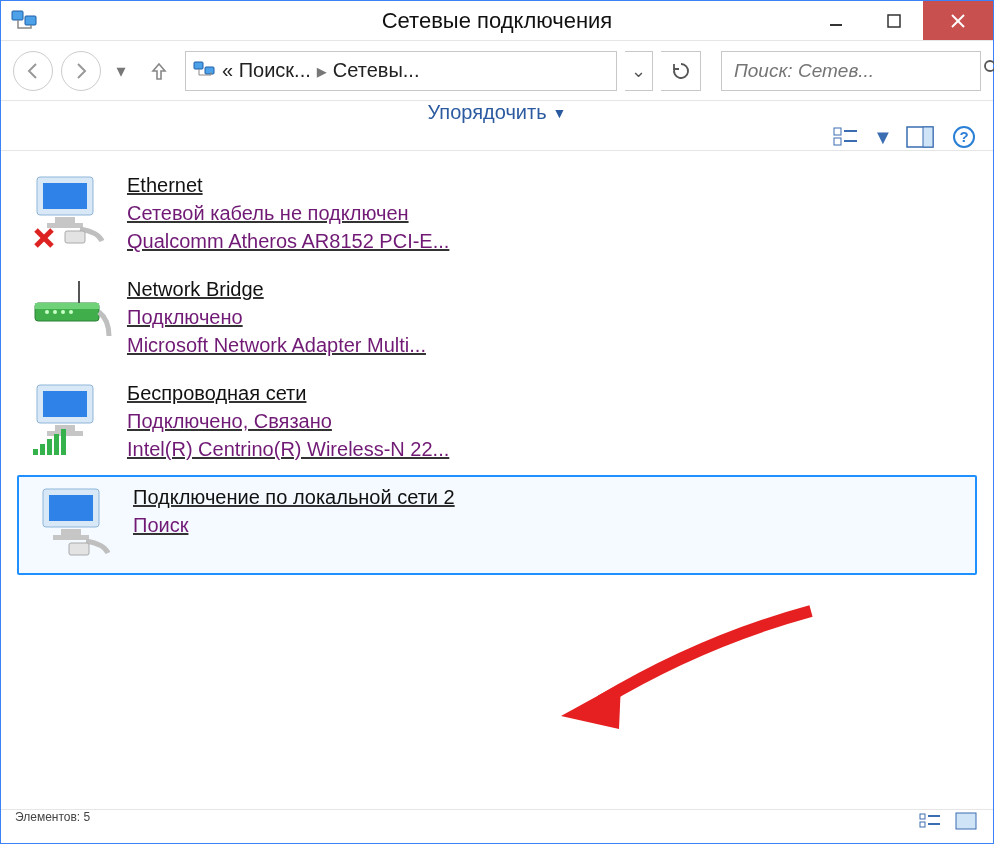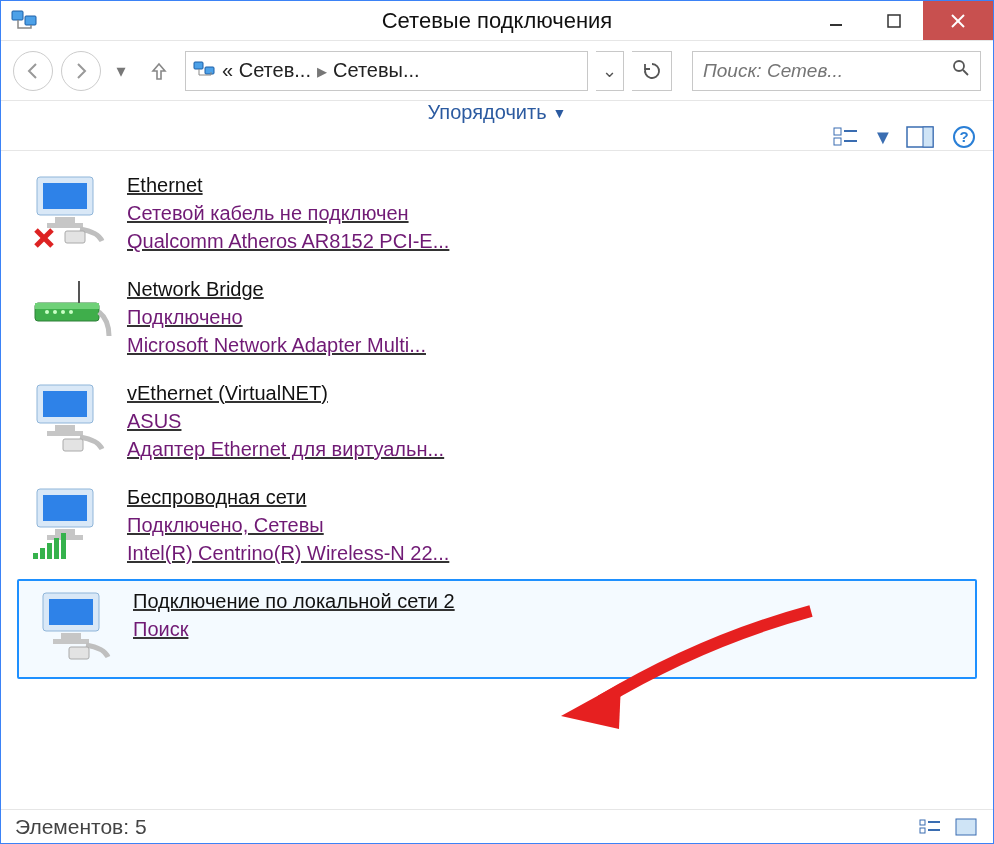--- a/index.html
+++ b/index.html
@@ -29,22 +29,22 @@
            color:#888; font-size:24px; }
   .addressbar { flex:1; height:40px; border:1px solid #c8c8c8; display:flex; align-items:center;
                 padding:0 6px; white-space:nowrap; overflow:hidden; font-size:20px; color:#222; }
   .addressbar .adr-icon { width:24px; height:24px; margin-right:6px; }
   .adr-sep { color:#777; margin:0 6px; }
   .adr-drop { width:28px; height:40px; border:1px solid #c8c8c8; border-left:none; display:flex;
               align-items:center; justify-content:center; color:#555; }
   .refresh { width:40px; height:40px; border:1px solid #c8c8c8; border-left:none;
              display:flex; align-items:center; justify-content:center; color:#555; font-size:20px;
              margin-right:12px; }
-  .searchbox { width:289px; height:40px; border:1px solid #c8c8c8; display:flex; align-items:center;
-               padding:0 10px;justify-content:flex-end; }
+  .searchbox { width:260px; height:40px; border:1px solid #c8c8c8; display:flex; align-items:center;
+               padding:0 10px; }
   .searchbox input { flex:1; border:none; outline:none; font-size:19px; font-style:italic;
                      color:#777; background:transparent; }
   .searchbox .sicon { color:#555; font-size:20px; }
 
   
   .toolbar { height:50px; display:flex; align-items:center; padding:0 14px;
              border-bottom:1px solid #e6e6e6; font-size:20px;flex-direction:column; }
   .toolbar .organize { color:#2b5aa0; display:flex; align-items:center; cursor:default; }
   .toolbar .organize .arr { margin-left:6px; font-size:14px; }
   .toolbar .right { margin-left:auto; display:flex; align-items:center; gap:14px; }
@@ -56,22 +56,22 @@
   .item { display:flex; align-items:flex-start; padding:6px 6px 10px 6px; border:2px solid transparent;
           border-radius:2px; cursor:default; position:relative;text-decoration:underline; }
   .item.selected { border-color:#1e90ff; background:#f4faff;padding-left:12px; }
   .conn-icon { width:88px; height:80px; flex-shrink:0; margin-right:14px; position:relative; }
   .item-text { display:flex; flex-direction:column; font-size:20px; color:#333; line-height:1.4;
                max-width:420px; }
   .item-text .name { color:#111; }
   .item-text .line2, .item-text .line3 { color:#701a75; }
 
   
-  .statusbar { height:34px; border-top:1px solid #e6e6e6; display:flex; align-items:center;
-               padding:0 14px; font-size:21px; color:#444; }
+  .statusbar { height:34px; border-top:1px solid #e6e6e6; display:flex; 
+               padding:0 14px; font-size:12px; color:#444; }
   .statusbar .right-icons { margin-left:auto; display:flex; gap:10px; }
   .sb-icon { width:26px; height:22px; display:flex; align-items:center; justify-content:center;
              color:#3a6db1; }
 
   
   .arrow-note { position:absolute; pointer-events:none; }
 </style>
 </head>
 <body>
 
@@ -127,21 +127,21 @@
     <div class="addressbar">
       <span class="adr-icon">
         <svg viewBox="0 0 24 24">
             <rect x="2" y="3" width="9" height="7" rx="1" fill="#4da1e8" stroke="#1c5fa6"></rect>
             <rect x="13" y="8" width="9" height="7" rx="1" fill="#4da1e8" stroke="#1c5fa6"></rect>
             <path d="M7 10v6h12v-3" stroke="#888" fill="none"></path>
           </svg>
       </span>
       <span>«</span>
       <span>&nbsp;</span>
-      <span>Сетев...</span>
+      <span>Поиск...</span>
       <span class="adr-sep">▸</span>
       <span>Сетевы...</span>
     </div>
     <div class="adr-drop">⌄</div>
     <div class="refresh">
       <svg width="20" height="20" viewBox="0 0 20 20">
           <path d="M10 3 a7 7 0 1 1 -6.5 4.5" fill="none" stroke="#555" stroke-width="1.8"></path>
           <path d="M3 3 L3 8 L8 8" fill="none" stroke="#555" stroke-width="1.8"></path>
         </svg>
     </div>
@@ -224,57 +224,40 @@
           <path d="M74 37 q10 8 10 24" stroke="#bfbfbf" stroke-width="5" fill="none"></path>
         </svg>
       </div>
       <div class="item-text">
         <span class="name">Network Bridge</span>
         <span class="line2">Подключено</span>
         <span class="line3">Microsoft Network Adapter Multi...</span>
       </div>
     </div>
 
-    <div class="item">
-      <div class="conn-icon">
-        <svg viewBox="0 0 88 80">
-          <rect x="12" y="6" width="56" height="38" rx="3" fill="#d9e8f7" stroke="#8fb5d9"></rect>
-          <rect x="18" y="12" width="44" height="26" fill="#2e82e8"></rect>
-          <rect x="30" y="46" width="20" height="6" fill="#c6c6c6"></rect>
-          <rect x="22" y="52" width="36" height="5" fill="#c6c6c6"></rect>
-          <path d="M55 58 q18 3 22 12" stroke="#bfbfbf" stroke-width="5" fill="none"></path>
-          <rect x="38" y="60" width="20" height="12" rx="2" fill="#e3e3e3" stroke="#aaa"></rect>
-        </svg>
-      </div>
-      <div class="item-text">
-        <span class="name">vEthernet (VirtualNET)</span>
-        <span class="line2">ASUS</span>
-        <span class="line3">Адаптер Ethernet для виртуальн...</span>
-      </div>
-    </div>
 
     <div class="item">
       <div class="conn-icon">
         <svg viewBox="0 0 88 80">
           <rect x="12" y="6" width="56" height="38" rx="3" fill="#d9e8f7" stroke="#8fb5d9"></rect>
           <rect x="18" y="12" width="44" height="26" fill="#2e82e8"></rect>
           <rect x="30" y="46" width="20" height="6" fill="#c6c6c6"></rect>
           <rect x="22" y="52" width="36" height="5" fill="#c6c6c6"></rect>
           <g transform="translate(8,52)">
             <rect x="0" y="18" width="5" height="6" fill="#35b24c"></rect>
             <rect x="7" y="13" width="5" height="11" fill="#35b24c"></rect>
             <rect x="14" y="8" width="5" height="16" fill="#35b24c"></rect>
             <rect x="21" y="3" width="5" height="21" fill="#35b24c"></rect>
             <rect x="28" y="-2" width="5" height="26" fill="#35b24c"></rect>
           </g>
         </svg>
       </div>
       <div class="item-text">
         <span class="name">Беспроводная сети</span>
-        <span class="line2">Подключено, Сетевы</span>
+        <span class="line2">Подключено, Связано</span>
         <span class="line3">Intel(R) Centrino(R) Wireless-N 22...</span>
       </div>
     </div>
 
     <div class="item selected">
       <div class="conn-icon">
         <svg viewBox="0 0 88 80">
           <rect x="12" y="6" width="56" height="38" rx="3" fill="#d9e8f7" stroke="#8fb5d9"></rect>
           <rect x="18" y="12" width="44" height="26" fill="#2e82e8"></rect>
           <rect x="30" y="46" width="20" height="6" fill="#c6c6c6"></rect>

